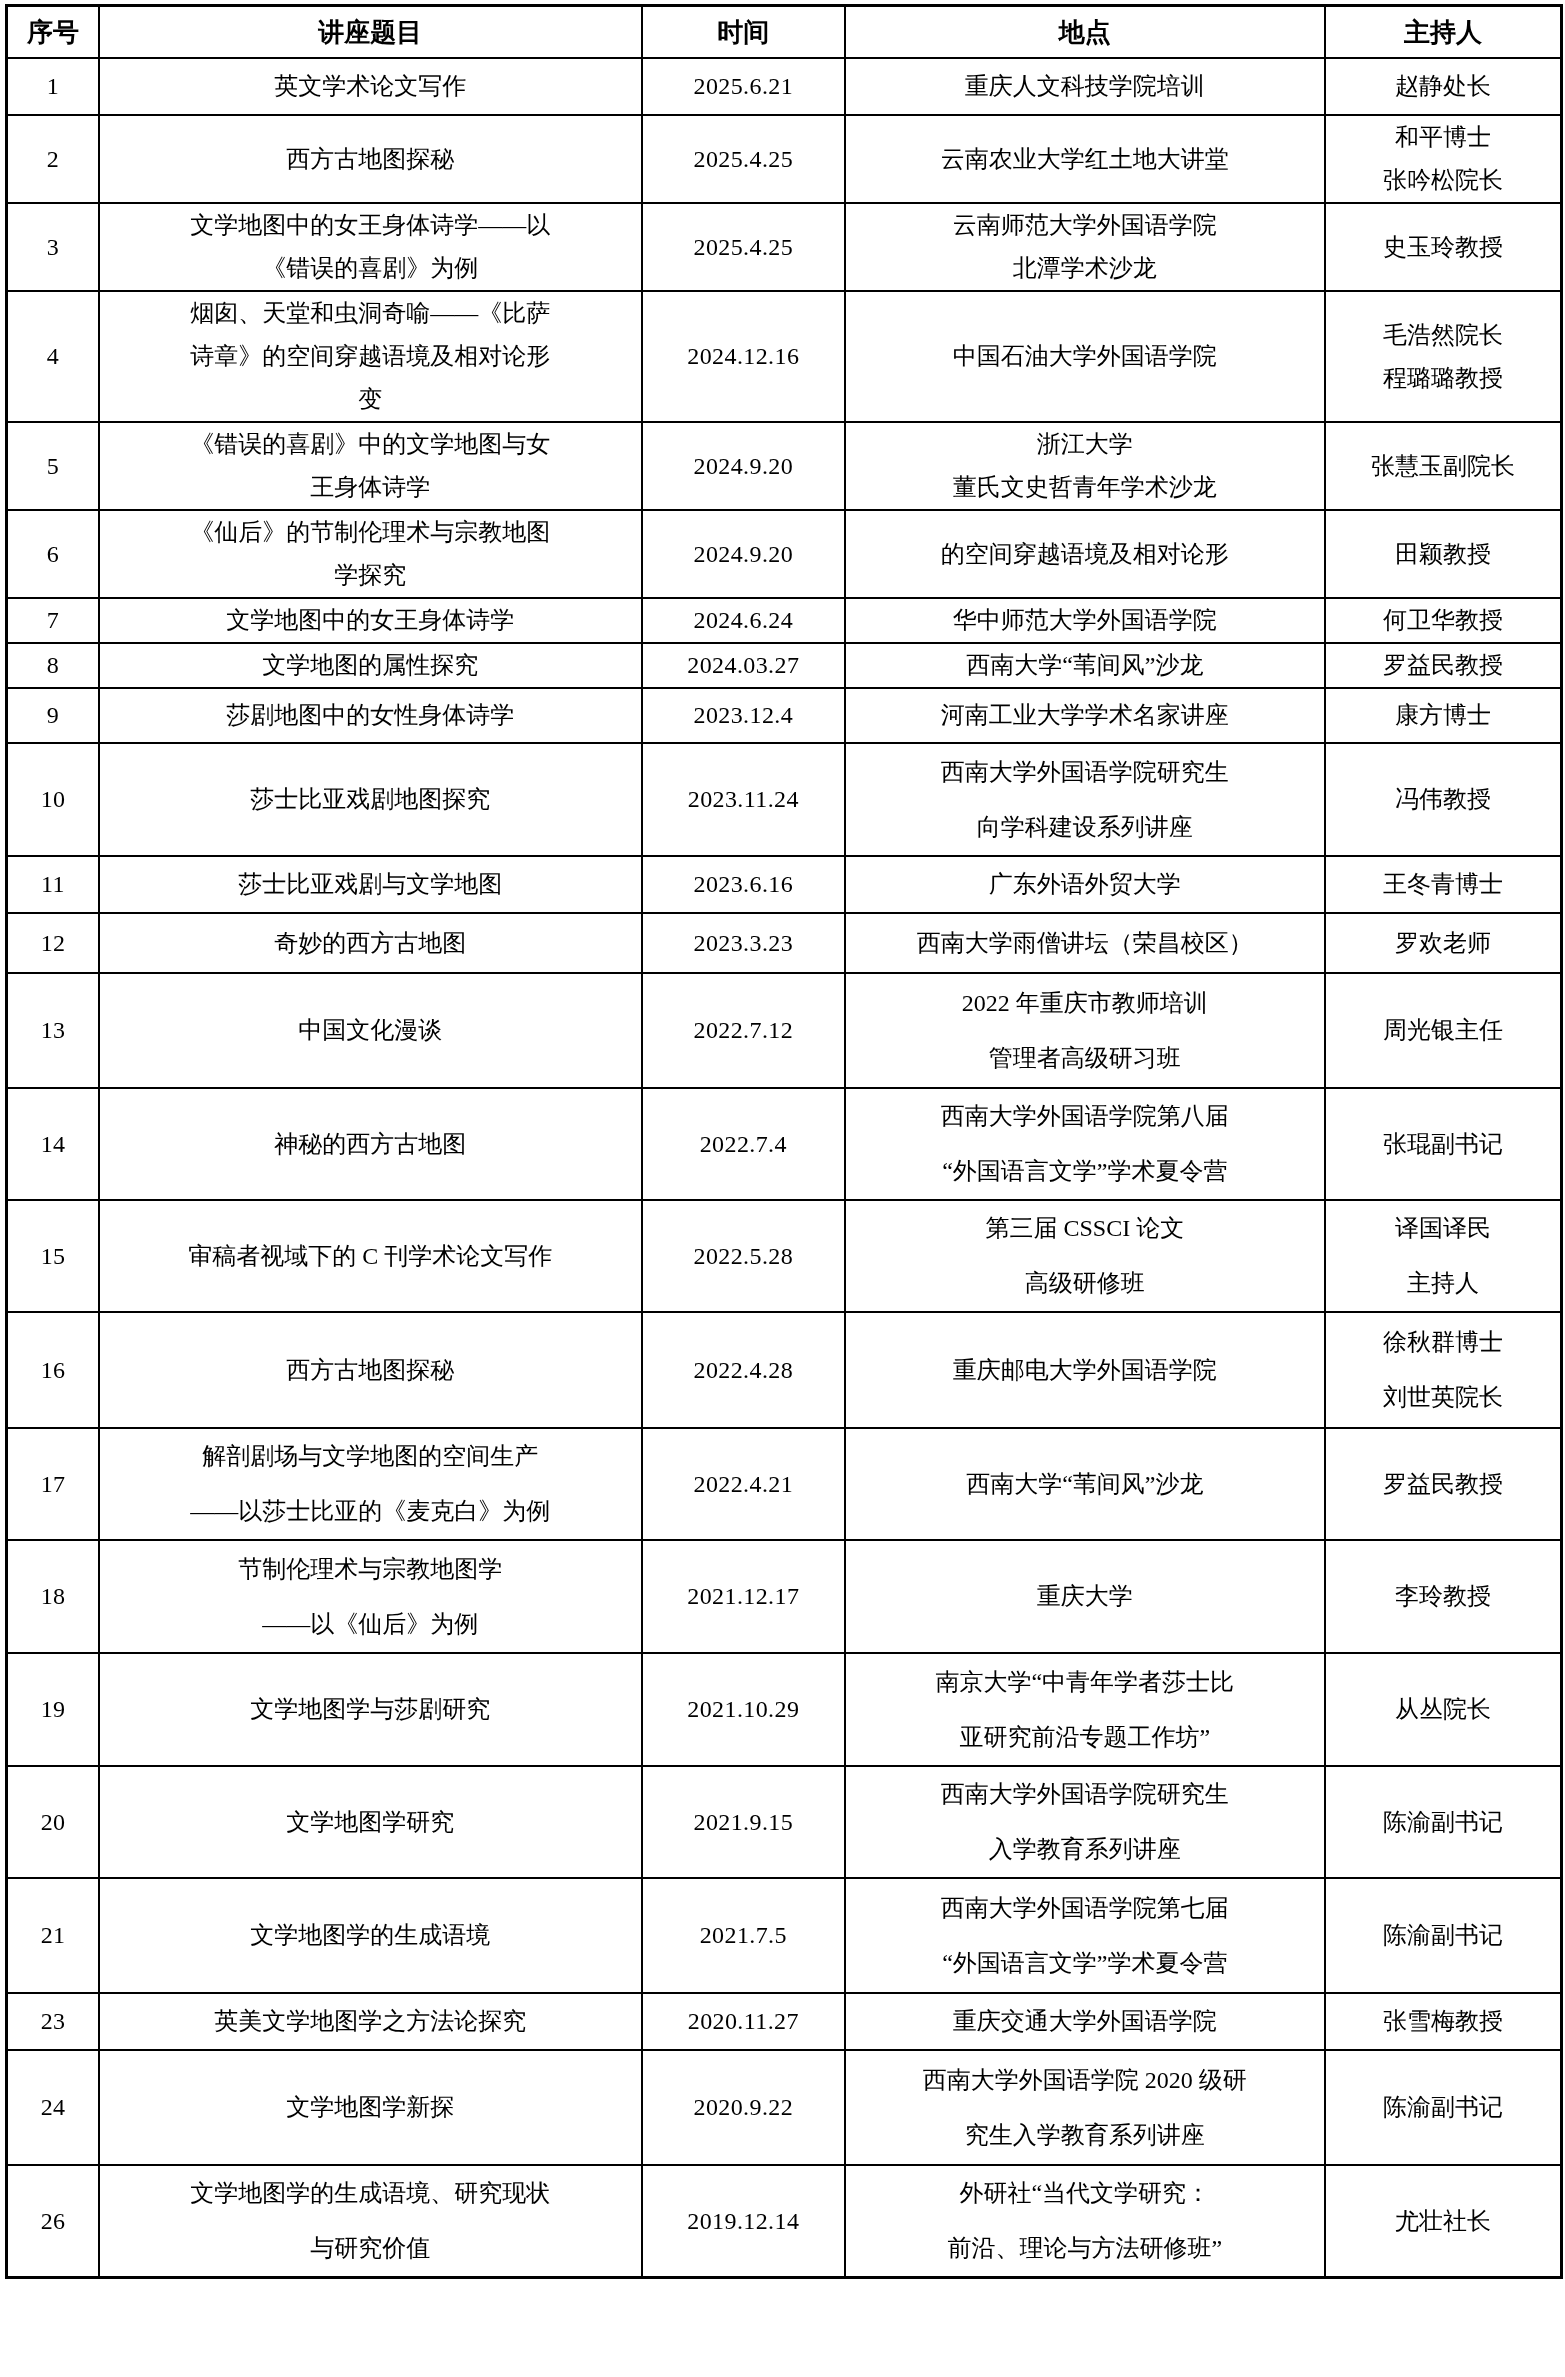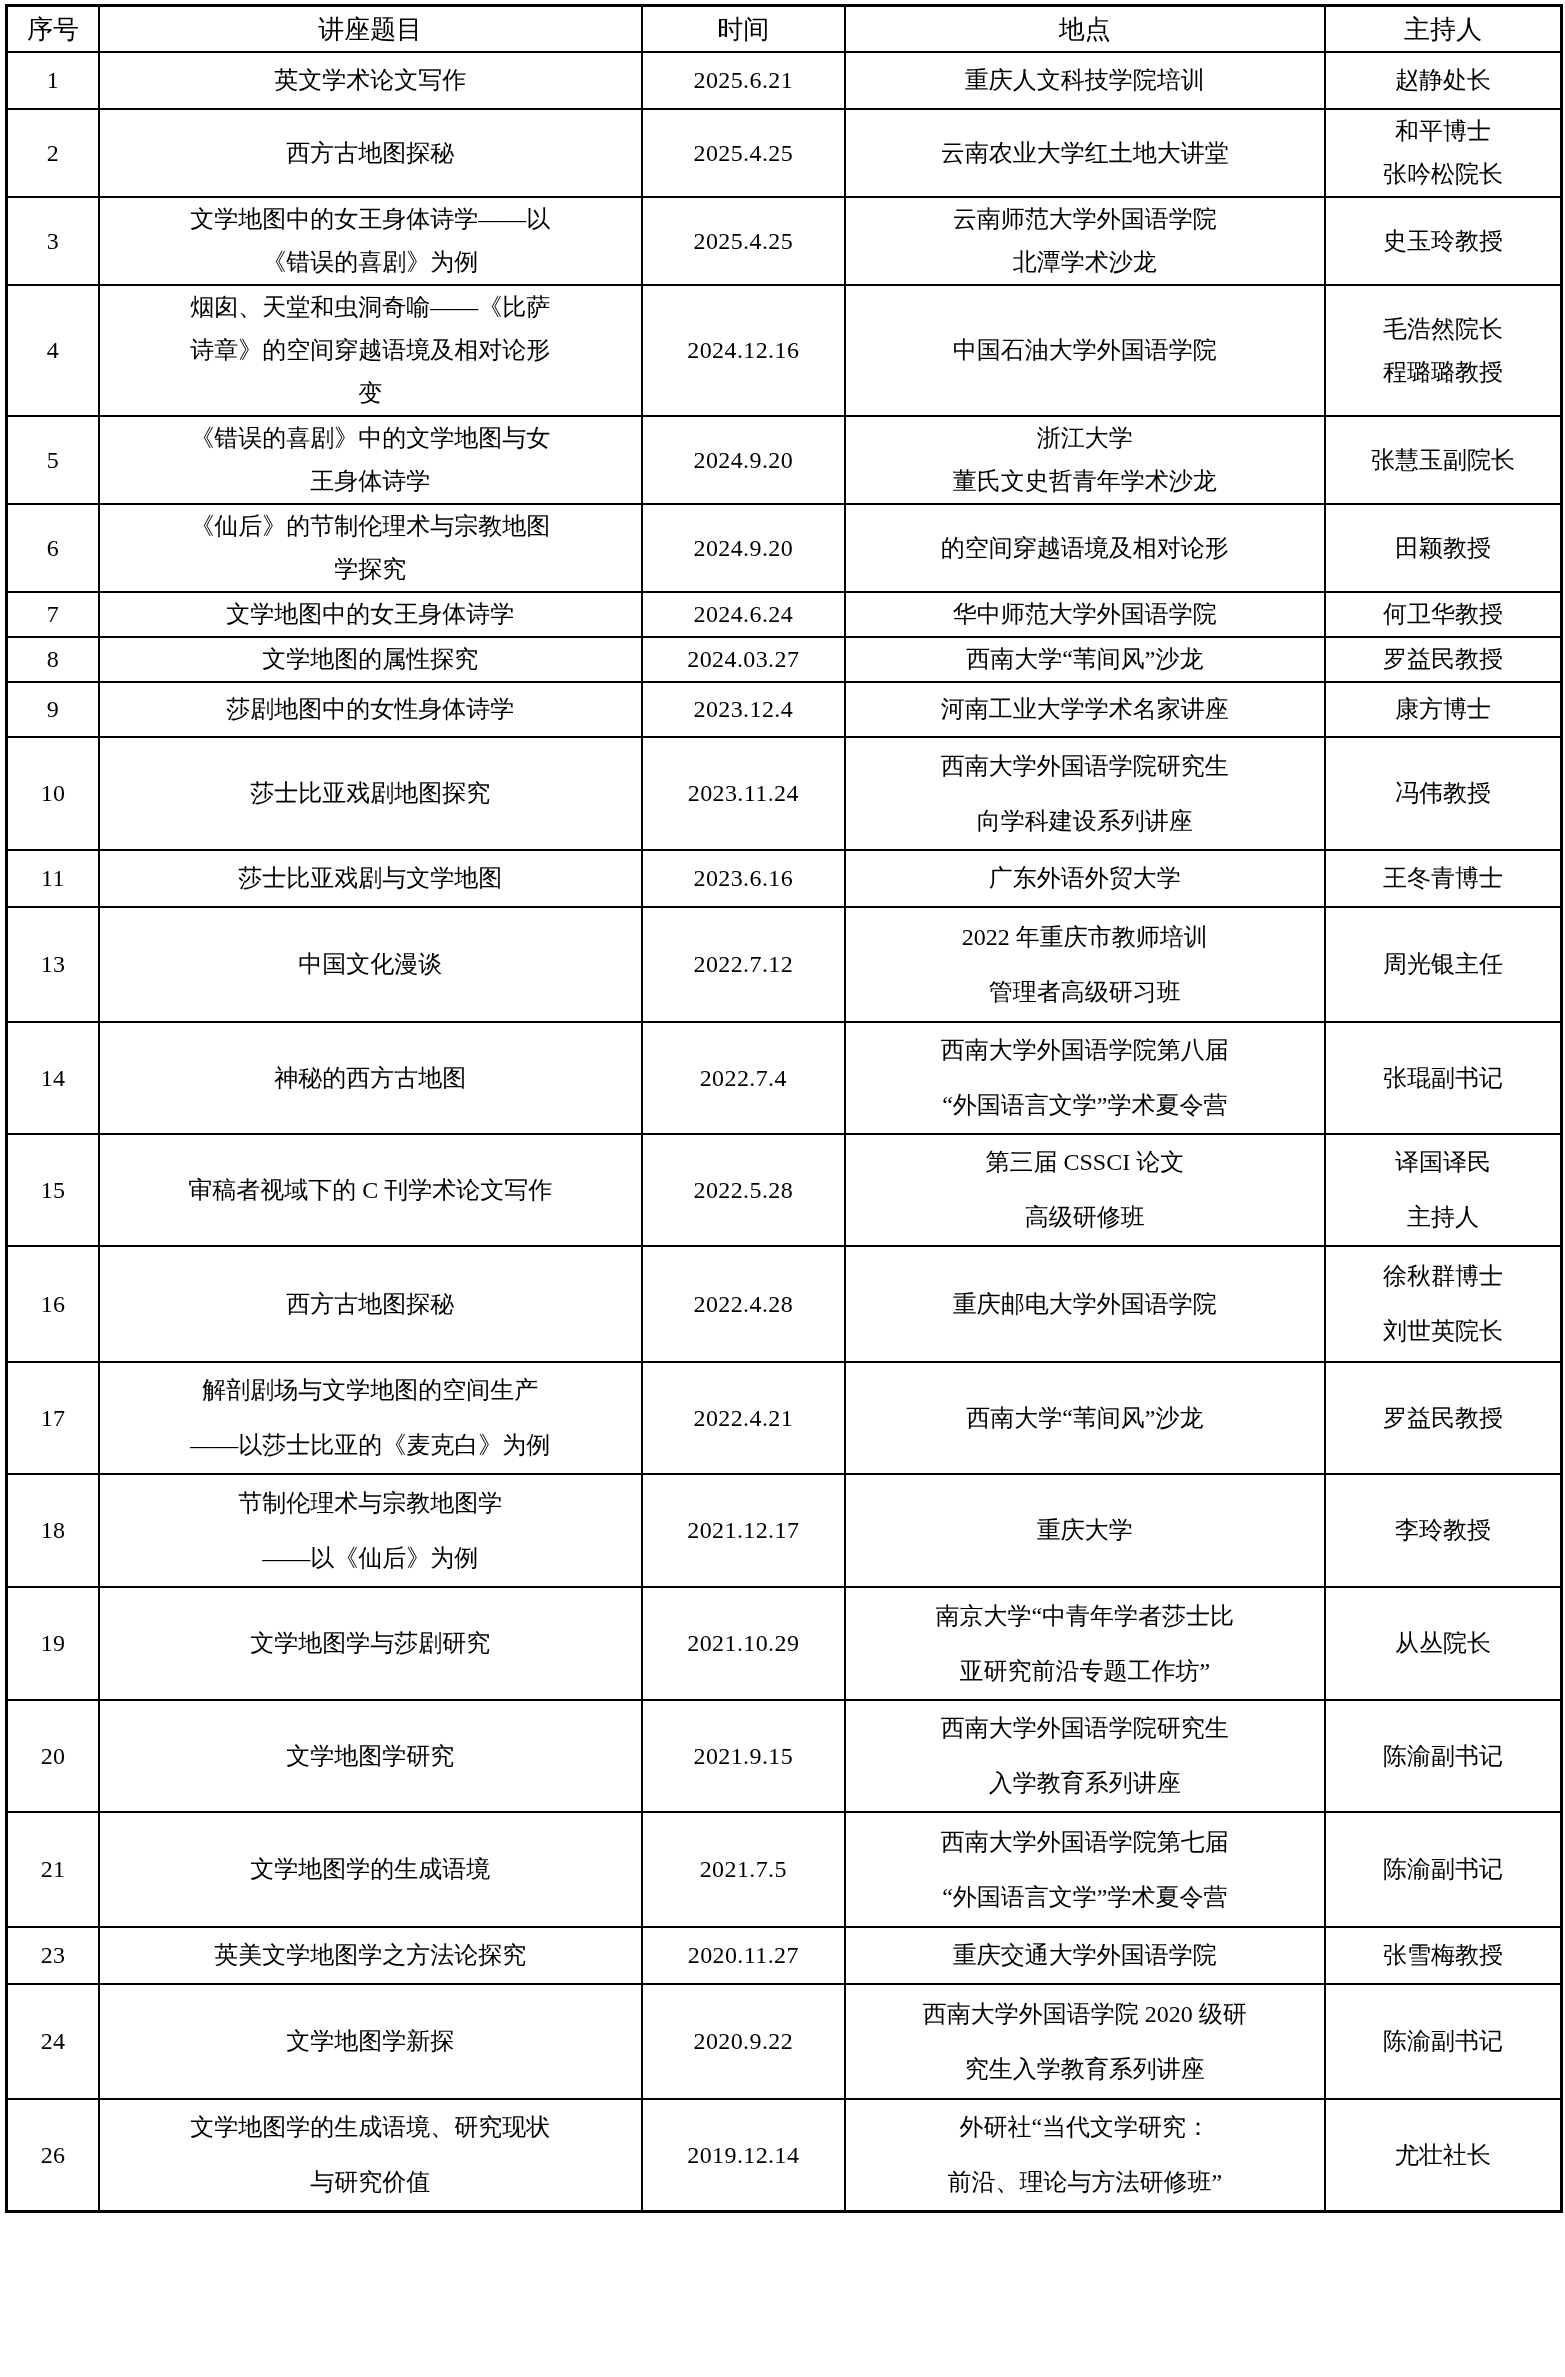--- a/index.html
+++ b/index.html
@@ -25,23 +25,23 @@
   th, td {
     border: 2.3px solid #000;
     text-align: center;
     vertical-align: middle;
     padding: 0 6.1px;
     overflow: hidden;
     box-sizing: border-box;
   }
   th {
     font-family: "Liberation Sans", "DejaVu Sans", sans-serif;
-    font-weight: normal;
+    font-weight: bold;
     font-size: 26px;
-    height: 47px;
+    height: 53px;
   }
   td {
     font-family: "Liberation Serif", "DejaVu Serif", serif;
     font-size: 24px;
     font-weight: normal;
   }
   td .line {
     display: block;
     line-height: 43px;
     text-align: center;
@@ -265,20 +265,37 @@
           <td class="c-time">
             <span class="line">2023.6.16</span>
           </td>
           <td class="c-loc">
             <span class="line">广东外语外贸大学</span>
           </td>
           <td class="c-host">
             <span class="line">王冬青博士</span>
           </td>
         </tr>
+        <tr class="wide" style="height: 60px;">
+          <td class="c-no">
+            <span class="line">12</span>
+          </td>
+          <td class="c-title">
+            <span class="line">奇妙的西方古地图</span>
+          </td>
+          <td class="c-time">
+            <span class="line">2023.3.23</span>
+          </td>
+          <td class="c-loc">
+            <span class="line">西南大学雨僧讲坛（荣昌校区）</span>
+          </td>
+          <td class="c-host">
+            <span class="line">罗欢老师</span>
+          </td>
+        </tr>
         <tr class="wide" style="height: 115px;">
           <td class="c-no">
             <span class="line">13</span>
           </td>
           <td class="c-title">
             <span class="line">中国文化漫谈</span>
           </td>
           <td class="c-time">
             <span class="line">2022.7.12</span>
           </td>

